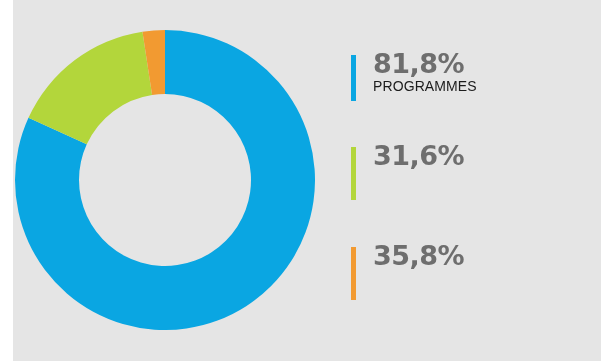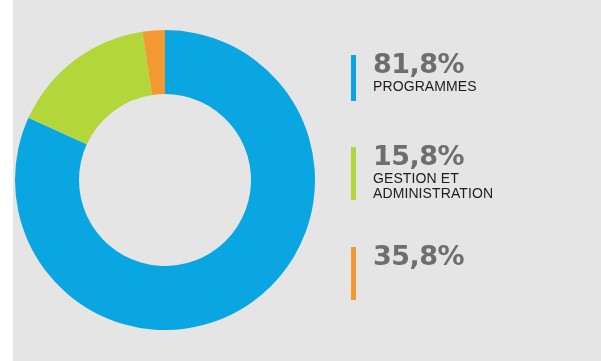--- a/index.html
+++ b/index.html
@@ -108,23 +108,21 @@
   <div id="legend">
 
     <div class="legend-item li-0">
       <span class="legend-bar" style="background: rgb(10, 166, 226);"></span>
       <span class="legend-value">81,8%</span>
       <span class="legend-label">PROGRAMMES</span>
     </div>
 
     <div class="legend-item li-1">
       <span class="legend-bar" style="background: rgb(179, 214, 59);"></span>
-      <span class="legend-value">15,8%</span>
-      <span class="legend-label">GESTION ET
-ADMINISTRATION</span>
+      <span class="legend-value">31,6%</span>
     </div>
 
     <div class="legend-item li-2">
       <span class="legend-bar" style="background: rgb(242, 154, 49);"></span>
       <span class="legend-value">35,8%</span>
     </div>
 
   </div>
 </div>
 

